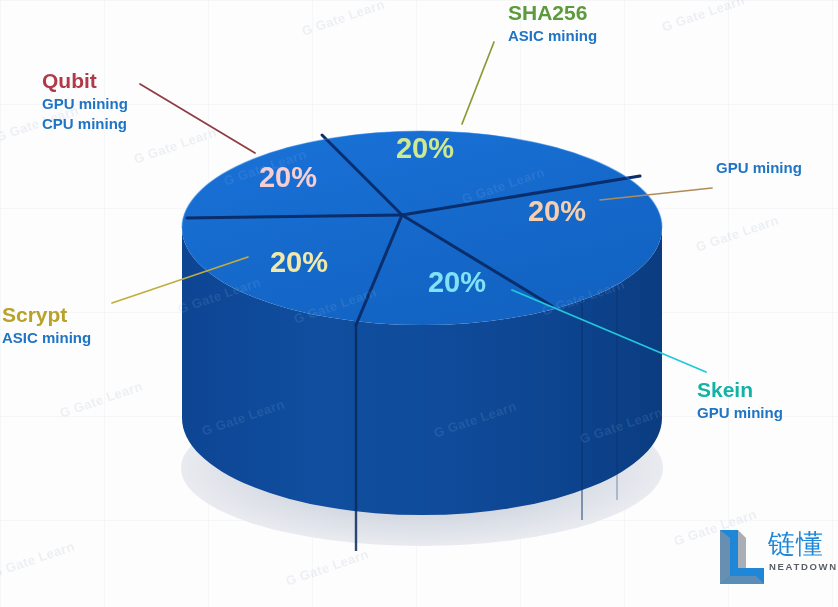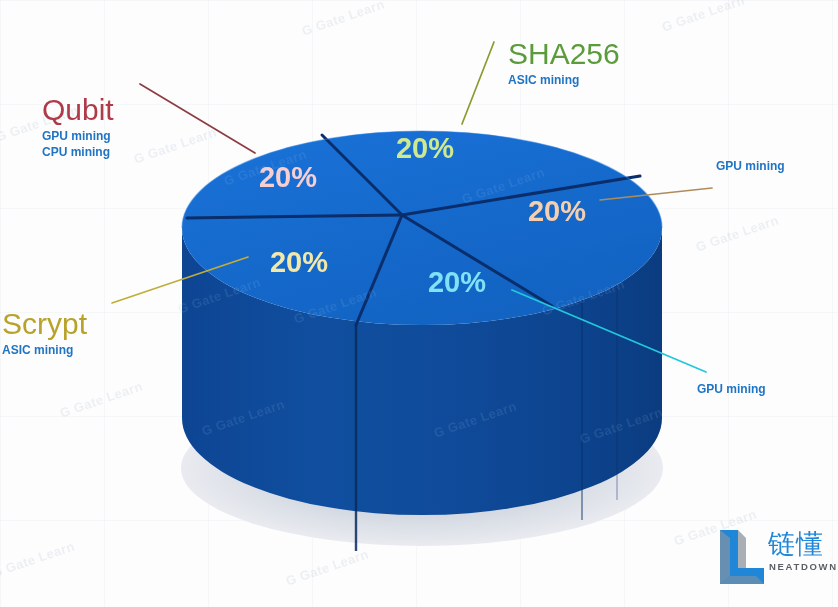--- a/index.html
+++ b/index.html
@@ -35,33 +35,32 @@
   }
   .wm .g{font-weight:700;}
   .wm.on-dark{color:rgba(150,190,235,.14);}
 
   
   #chart{position:absolute;left:0;top:0;}
 
   
   .callout{position:absolute;}
   .callout .title{
-    font-size:30px;font-weight:400;line-height:1.05;
+    font-size:21px;font-weight:700;line-height:1.05;
     white-space:nowrap;
-    margin-top:36px;
   }
   .callout .sub{
-    font-size:12px;font-weight:700;color:#1f74c4;
+    font-size:15px;font-weight:700;color:#1f74c4;
     line-height:1.22;margin-top:3px;white-space:nowrap;
   }
   #lbl-sha256{left:508px;top:2px;}
-  #lbl-qubit {left:42px;top:58px;}
+  #lbl-qubit {left:42px;top:70px;}
   #lbl-groestl{left:716px;top:156px;}
   #lbl-skein {left:697px;top:379px;}
-  #lbl-scrypt{left:2px;top:272px;}
+  #lbl-scrypt{left:2px;top:304px;}
 
   
   #logo{position:absolute;left:716px;top:528px;width:120px;height:62px;}
   #logo .cn{
     position:absolute;left:52px;top:2px;
     font-size:27px;font-weight:400;color:#1f86d8;
     letter-spacing:1px;line-height:1;
     font-family:"DejaVu Sans",sans-serif;
   }
   #logo .dom{
@@ -171,20 +170,21 @@
     <div class="title" style="color:#b03a48">Qubit</div>
     <div class="sub">GPU mining</div>
     <div class="sub" style="margin-top:2px">CPU mining</div>
   </div>
 
   <div class="callout" id="lbl-groestl">
     <div class="sub">GPU mining</div>
   </div>
 
   <div class="callout" id="lbl-skein">
+    <div class="title" style="color:#12b2a6">Skein</div>
     <div class="sub">GPU mining</div>
   </div>
 
   <div class="callout" id="lbl-scrypt">
     <div class="title" style="color:#b9a22a">Scrypt</div>
     <div class="sub">ASIC mining</div>
   </div>
 
   <div id="logo">
     <svg width="52" height="58" viewBox="0 0 52 58">

